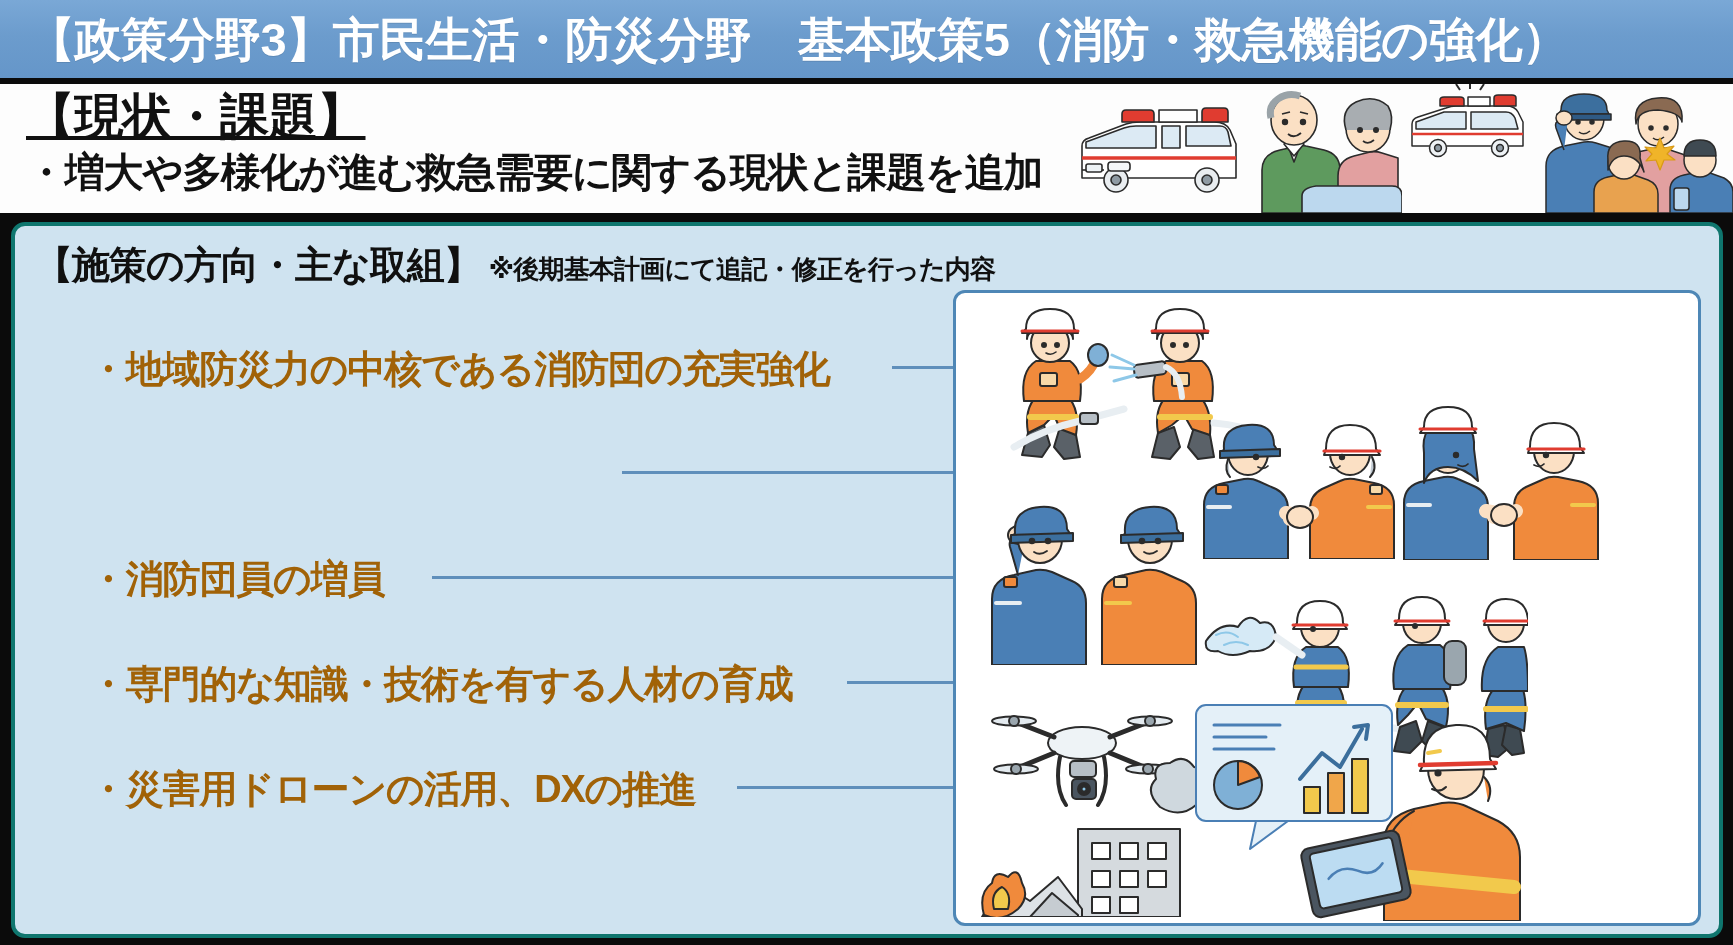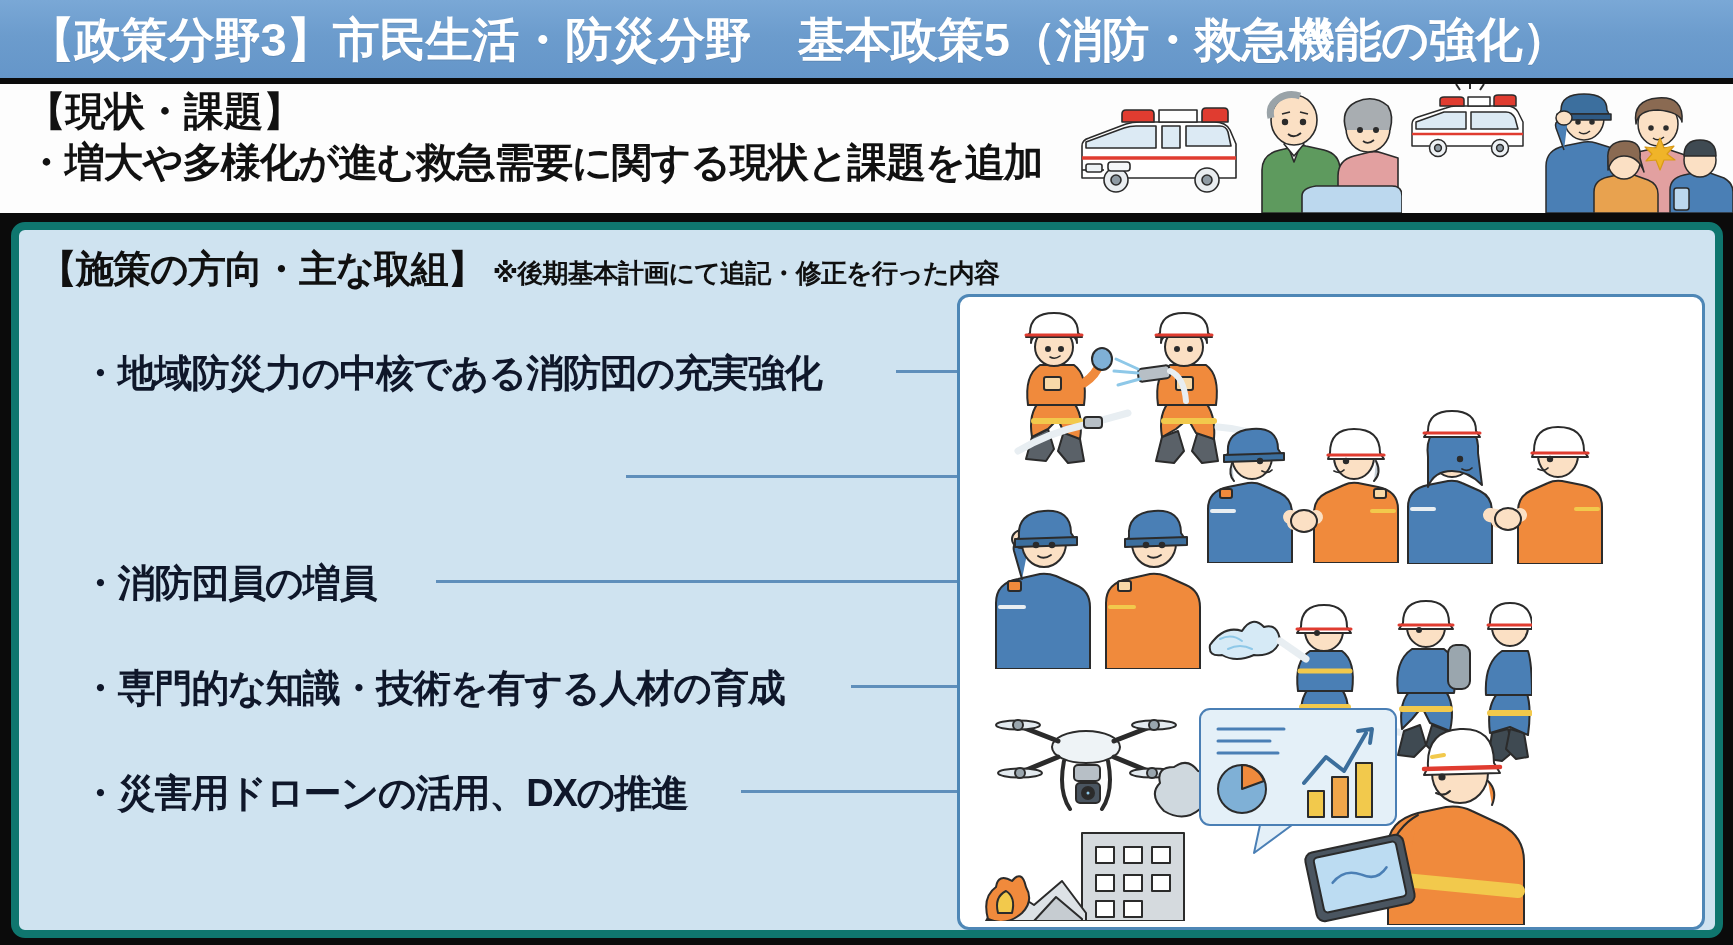--- a/index.html
+++ b/index.html
@@ -27,50 +27,50 @@
 
   
   .statusband {
     position: absolute; left: 0; top: 84px; width: 1733px; height: 129px;
     background: #fdfdfd; overflow: hidden;
   }
   .statusband .lines {
     position: absolute; left: 26px; top: 5px;
     color: #111; font-weight: bold; line-height: 1.12;
   }
-  .statusband .l1 { font-size: 40px; letter-spacing: -0.5px; }
+  .statusband .l1 { font-size: 49px; letter-spacing: -0.5px; text-decoration: underline; }
   .statusband .l2 { font-size: 40px; letter-spacing: -1.2px; margin-top: 6px; }
 
   .band-art { position: absolute; top: 0; height: 129px; }
   .band-art.a1 { left: 1064px; width: 195px; }
   .band-art.a2 { left: 1242px; width: 160px; }
   .band-art.a3 { left: 1398px; width: 335px; }
 
   
   .mainpanel {
     position: absolute; left: 11px; top: 222px;
     width: 1712px; height: 716px;
     background: #cfe3f0;
-    border: 8px solid #0f766e;
+    border: 4px solid #0f766e;
     border-radius: 14px;
     overflow: hidden;
   }
   .panel-head {
     position: absolute; left: 20px; top: 14px;
     display: flex; align-items: baseline; white-space: nowrap;
   }
   .panel-head .main { font-size: 38px; font-weight: bold; color: #101010; letter-spacing: -1px; }
   .panel-head .note { font-size: 26px; font-weight: bold; color: #101010; letter-spacing: -0.8px; margin-left: 8px; }
 
   
   .bullets { position: absolute; left: 62px; top: 108px; width: 880px; }
   .bullet-row { position: relative; height: 105px; }
   .bullet-row .label {
-    position: absolute; left: 0; top: 10px;
-    font-size: 38px; font-weight: bold; color: #0f172a;
+    position: absolute; left: 12px; top: 10px;
+    font-size: 38px; font-weight: bold; color: #a16207;
     letter-spacing: -1.2px; white-space: nowrap;
   }
   .bullet-row .leader {
     position: absolute; top: 32px; height: 3px;
     background: #5f8fbb;
   }
 
   
   .illus-card {
     position: absolute; left: 938px; top: 64px;

